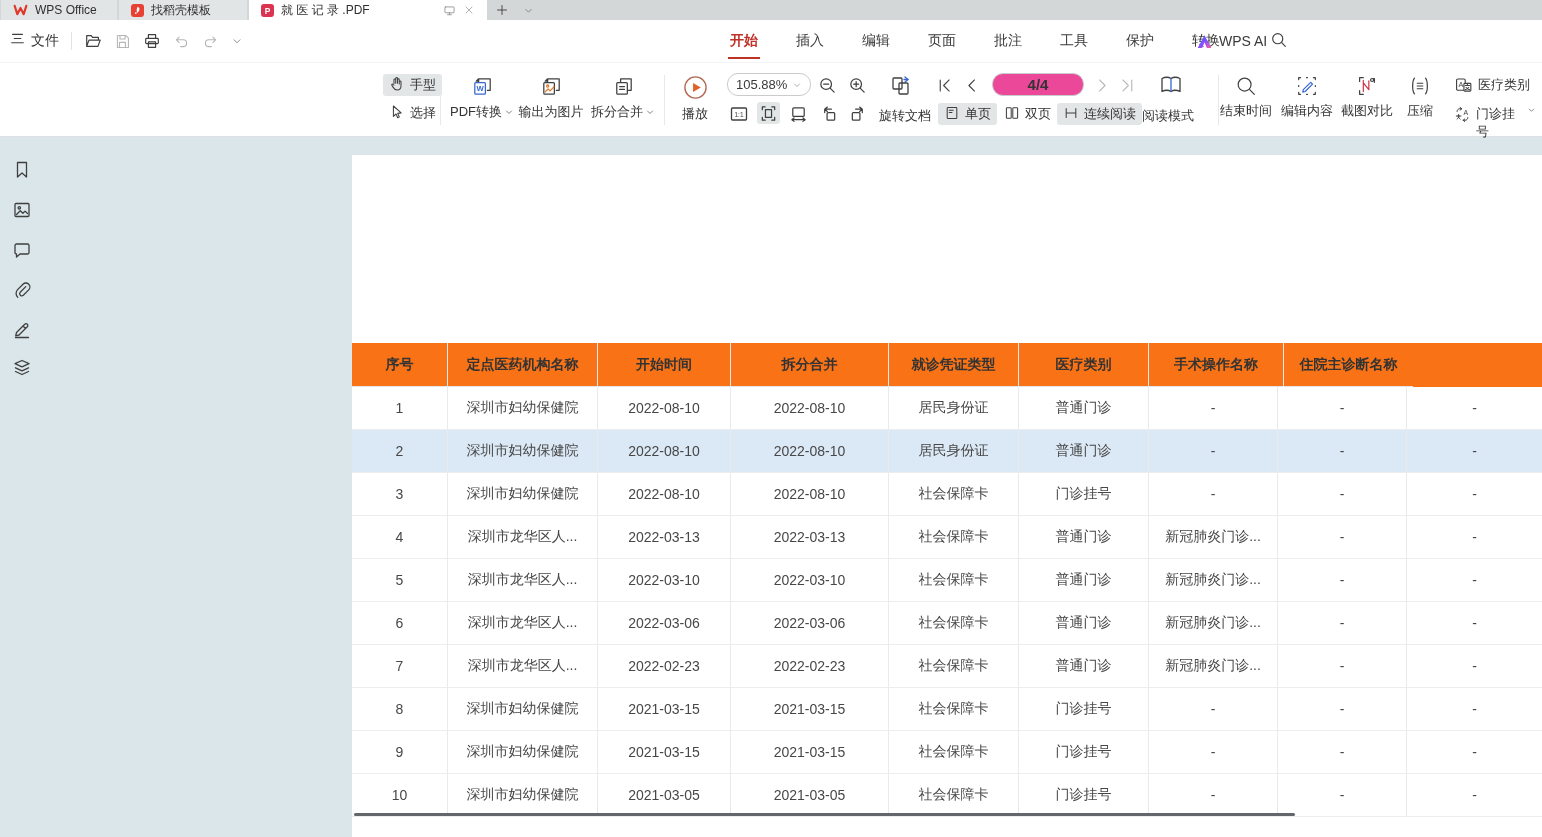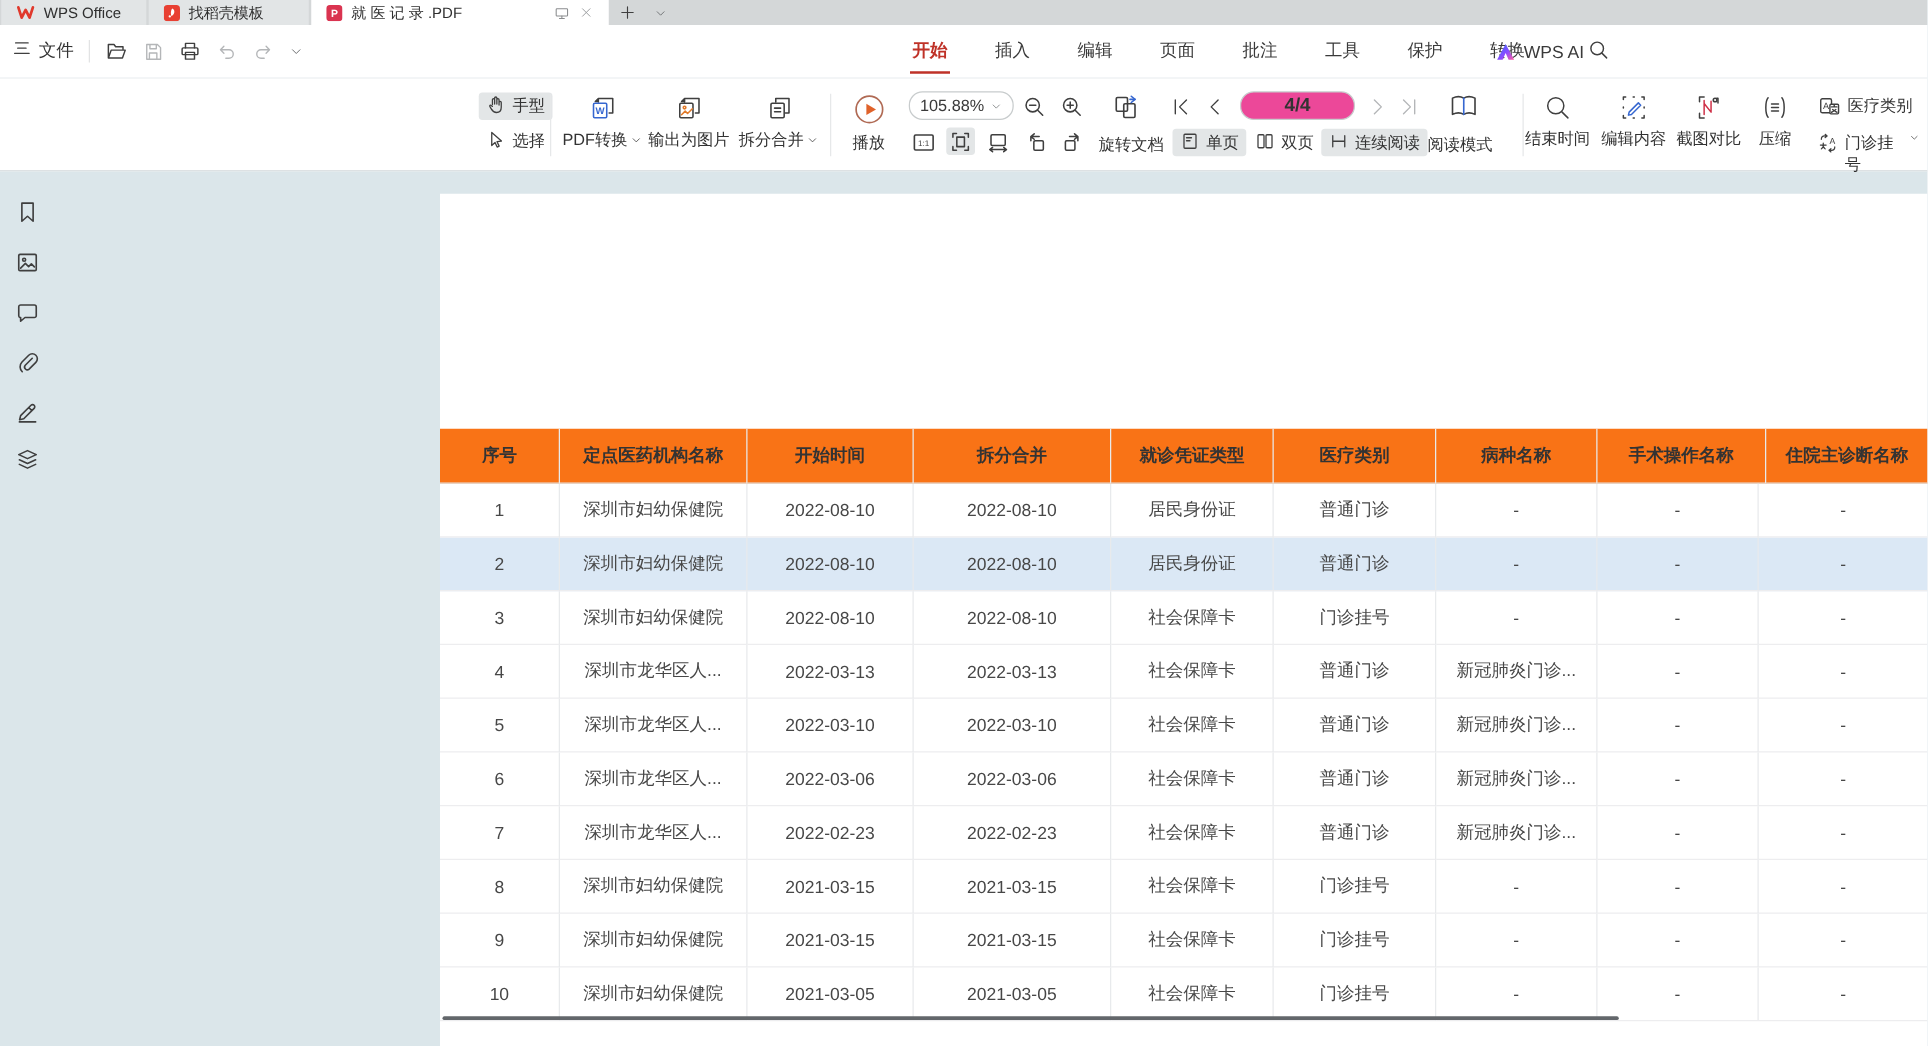--- a/index.html
+++ b/index.html
@@ -441,21 +441,20 @@
 
 <div class="page">
   <div class="tbl">
     <div class="t-row head" id="thead">
         <div class="t-cell c0">序号</div>
         <div class="t-cell c1">定点医药机构名称</div>
         <div class="t-cell c2">开始时间</div>
         <div class="t-cell c3">拆分合并</div>
         <div class="t-cell c4">就诊凭证类型</div>
         <div class="t-cell c5">医疗类别</div>
-        <div class="t-cell c6">病种名称</div>
         <div class="t-cell c8">手术操作名称</div>
         <div class="t-cell c7">住院主诊断名称</div>
       </div>
     <div id="tbody">
         <div class="t-row">
           <div class="t-cell c0">1</div>
           <div class="t-cell c1">深圳市妇幼保健院</div>
           <div class="t-cell c2">2022-08-10</div>
           <div class="t-cell c3">2022-08-10</div>
           <div class="t-cell c4">居民身份证</div>

